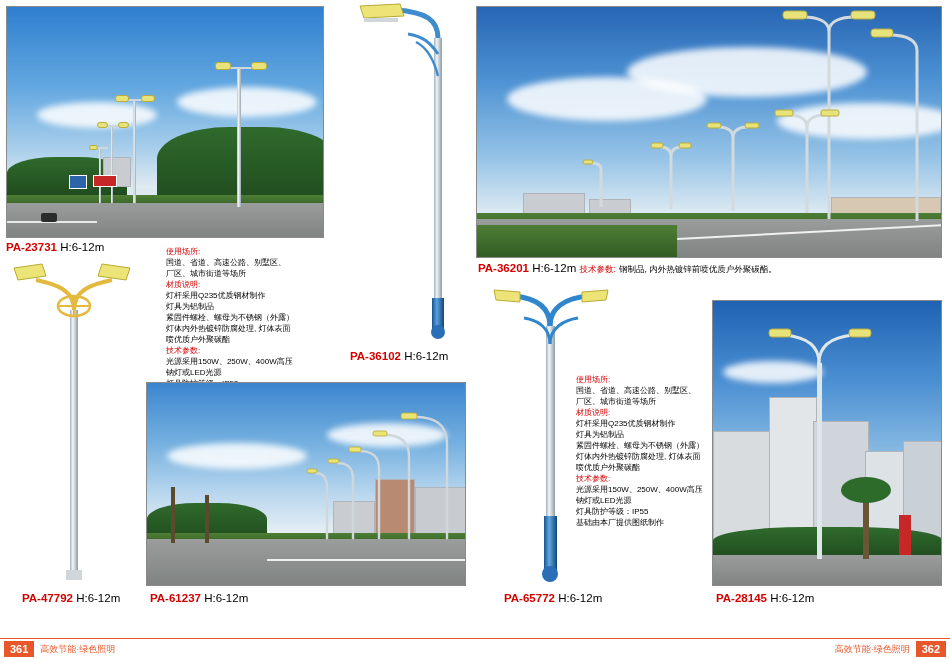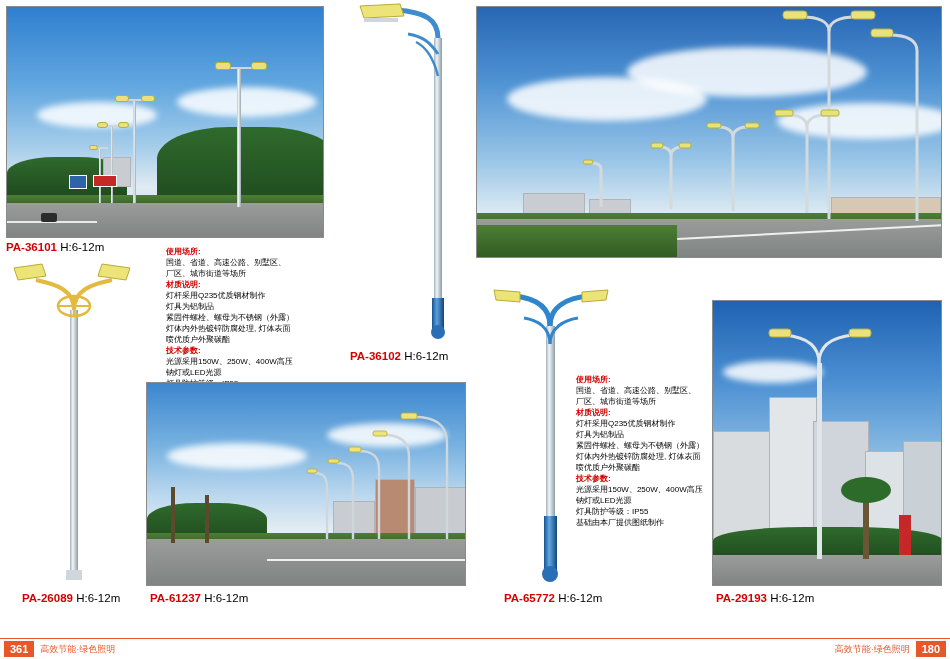--- a/index.html
+++ b/index.html
@@ -33,21 +33,21 @@
 
   
   .cap{position:absolute;font-size:11.5px;color:#000;white-space:nowrap;}
   .cap .code{color:#d40000;font-weight:bold;}
   .cap .h{color:#000;}
   .cap .tech{color:#d40000;font-size:8.5px;}
   .cap .techtxt{color:#000;font-size:8.5px;}
 
   
   .spec{position:absolute;font-size:8px;line-height:11px;color:#000;width:180px;}
-  .spec .hd{color:#d40000;font-weight:bold;}
+  .spec .hd{color:#d40000;font-weight:normal;}
   .spec .ln{white-space:nowrap;}
 
   
   .foot{position:absolute;bottom:0;height:20px;display:flex;align-items:center;}
   .foot .num{background:#e8572a;color:#fff;font-size:11px;padding:2px 6px;font-weight:bold;}
   .foot .slogan{color:#e8572a;font-size:9px;margin:0 6px;}
   .footline{position:absolute;left:0;right:0;bottom:20px;height:1px;background:#e8572a;}
 
   
   .drawing{position:absolute;}
@@ -89,21 +89,21 @@
     <div class="pole" style="left:230px;top:60px;width:4px;height:140px;"></div>
     <div class="arm" style="left:214px;top:60px;width:36px;height:2px;"></div>
     <div class="lamp" style="left:208px;top:55px;width:14px;height:6px;"></div>
     <div class="lamp" style="left:244px;top:55px;width:14px;height:6px;"></div>
 
     <div style="position:absolute;left:34px;top:206px;width:16px;height:9px;background:#2b2b2b;border-radius:2px;"></div>
     <div style="position:absolute;left:62px;top:168px;width:16px;height:12px;background:#2d63a8;border:1px solid #fff;"></div>
     <div style="position:absolute;left:86px;top:168px;width:22px;height:10px;background:#c62828;border:1px solid #fff;"></div>
   </div>
   <div class="cap" style="left:6px;top:241px;">
-    <span class="code">PA-36101</span>
+    <span class="code">PA-23731</span>
     <span class="h">H:6-12m</span>
   </div>
 
   <div class="spec" style="left:166px;top:246px;">
     <div class="ln hd">使用场所:</div>
     <div class="ln">国道、省道、高速公路、别墅区、</div>
     <div class="ln">厂区、城市街道等场所</div>
     <div class="ln hd">材质说明:</div>
     <div class="ln">灯杆采用Q235优质钢材制作</div>
     <div class="ln">灯具为铝制品</div>
@@ -159,21 +159,21 @@
       <path d="M66 60 C66 40, 48 34, 28 30" stroke="#e3b93f" stroke-width="4" fill="none"></path>
       <path d="M66 60 C66 40, 84 34, 104 30" stroke="#e3b93f" stroke-width="4" fill="none"></path>
       <ellipse cx="66" cy="56" rx="16" ry="10" fill="none" stroke="#e3b93f" stroke-width="2.5"></ellipse>
       <path d="M50 56 L82 56 M66 46 L66 66" stroke="#e3b93f" stroke-width="2"></path>
       <path d="M6 18 L34 14 L38 26 L10 30 Z" fill="#ece477" stroke="#b9ab35"></path>
       <path d="M94 14 L122 18 L118 30 L90 26 Z" fill="#ece477" stroke="#b9ab35"></path>
       <rect x="58" y="320" width="16" height="10" fill="#cfd7dd"></rect>
     </svg>
   </div>
   <div class="cap" style="left:22px;top:592px;">
-    <span class="code">PA-26089</span>
+    <span class="code">PA-47792</span>
     <span class="h">H:6-12m</span>
   </div>
 
   <div class="photo" style="left:146px;top:382px;width:320px;height:204px;">
     <div class="sky sky-b"></div>
     <div class="cloud" style="left:20px;top:60px;width:140px;height:26px;"></div>
     <div class="cloud" style="left:180px;top:40px;width:120px;height:24px;"></div>
     <div class="bldg" style="left:228px;top:96px;width:38px;height:58px;background:#b98a72;"></div>
     <div class="bldg" style="left:268px;top:104px;width:52px;height:50px;background:#c8ccd0;"></div>
     <div class="bldg" style="left:186px;top:118px;width:40px;height:36px;"></div>
@@ -238,20 +238,26 @@
         <rect x="344" y="103" width="18" height="6" rx="2"></rect>
         <rect x="230" y="116" width="14" height="5" rx="2"></rect>
         <rect x="268" y="116" width="14" height="5" rx="2"></rect>
         <rect x="174" y="136" width="12" height="5" rx="2"></rect>
         <rect x="202" y="136" width="12" height="5" rx="2"></rect>
         <rect x="106" y="153" width="10" height="4" rx="2"></rect>
         <rect x="394" y="22" width="22" height="8" rx="3"></rect>
       </g>
     </svg>
   </div>
+  <div class="cap" style="left:478px;top:262px;">
+    <span class="code">PA-36201</span>
+    <span class="h">H:6-12m</span>
+    <span class="tech">技术参数:</span>
+    <span class="techtxt">钢制品, 内外热镀锌前喷优质户外聚碳酯。</span>
+  </div>
 
   <div class="drawing" style="left:490px;top:280px;width:150px;height:310px;">
     <svg width="150" height="310" viewBox="0 0 150 310">
       <defs>
         <linearGradient id="g202" x1="0" y1="0" x2="1" y2="0">
           <stop offset="0" stop-color="#9fb0bb"></stop>
             <stop offset="0.35" stop-color="#f2f7fa"></stop>
             <stop offset="1" stop-color="#8d9ca6"></stop>
         </linearGradient>
         <linearGradient id="b202" x1="0" y1="0" x2="1" y2="0">
@@ -308,27 +314,27 @@
       <path d="M106 62 C106 44 92 36 72 34" stroke="#dfe6ea" stroke-width="3" fill="none"></path>
       <path d="M106 62 C106 44 120 36 140 34" stroke="#dfe6ea" stroke-width="3" fill="none"></path>
       <rect x="56" y="28" width="22" height="8" rx="3" fill="#e8e27a" stroke="#b8ad3f"></rect>
       <rect x="136" y="28" width="22" height="8" rx="3" fill="#e8e27a" stroke="#b8ad3f"></rect>
     </svg>
     <div style="position:absolute;left:150px;top:190px;width:6px;height:68px;background:#6a5634;"></div>
     <div style="position:absolute;left:128px;top:176px;width:50px;height:26px;background:#2c6b2a;border-radius:50%;"></div>
     <div style="position:absolute;left:186px;top:214px;width:12px;height:40px;background:#c62828;"></div>
   </div>
   <div class="cap" style="left:716px;top:592px;">
-    <span class="code">PA-29193</span>
+    <span class="code">PA-28145</span>
     <span class="h">H:6-12m</span>
   </div>
 
   <div class="footline"></div>
   <div class="foot" style="left:4px;">
     <span class="num">361</span>
     <span class="slogan">高效节能·绿色照明</span>
   </div>
   <div class="foot" style="right:4px;">
     <span class="slogan">高效节能·绿色照明</span>
-    <span class="num">180</span>
+    <span class="num">362</span>
   </div>
 
 </div>
 
 </body></html>

